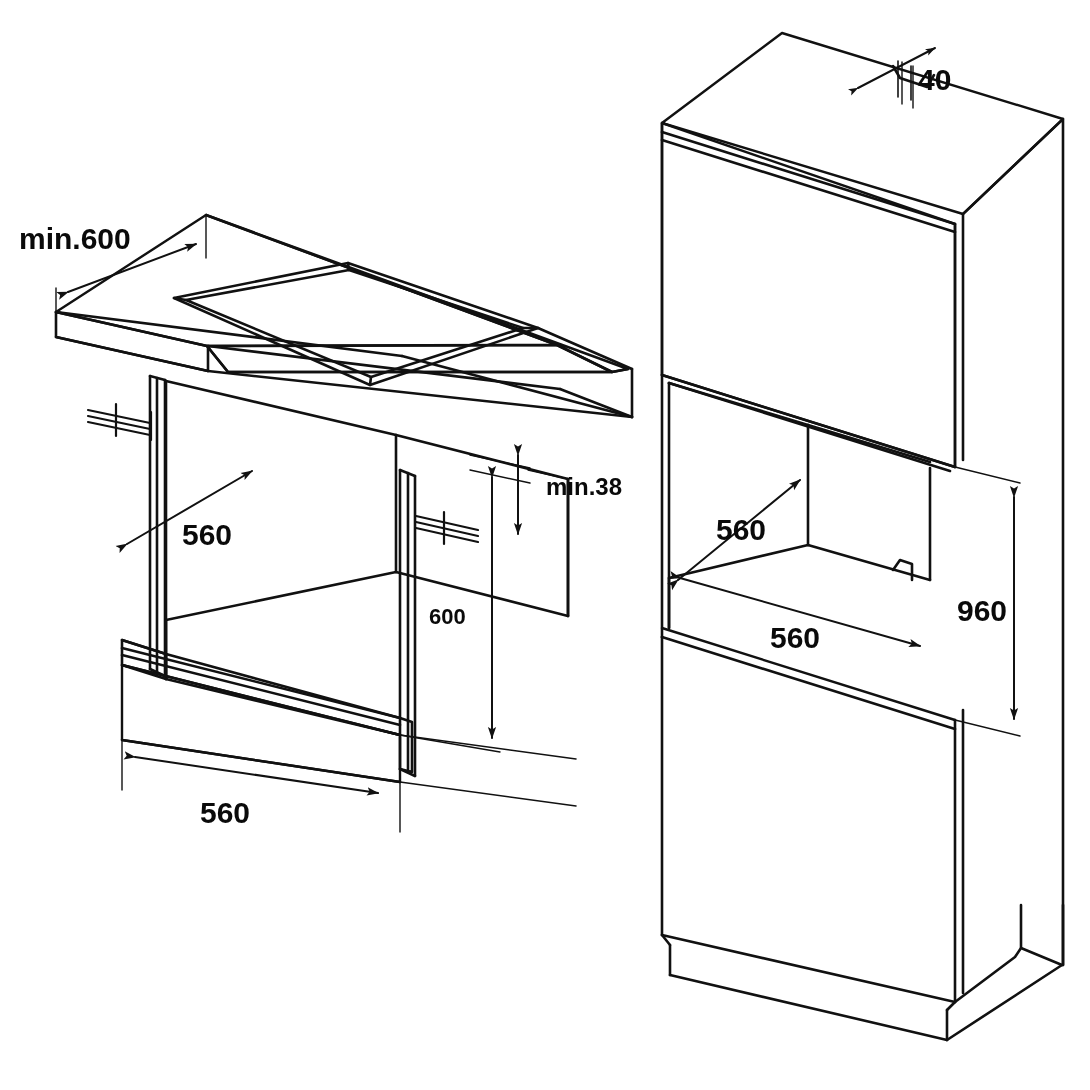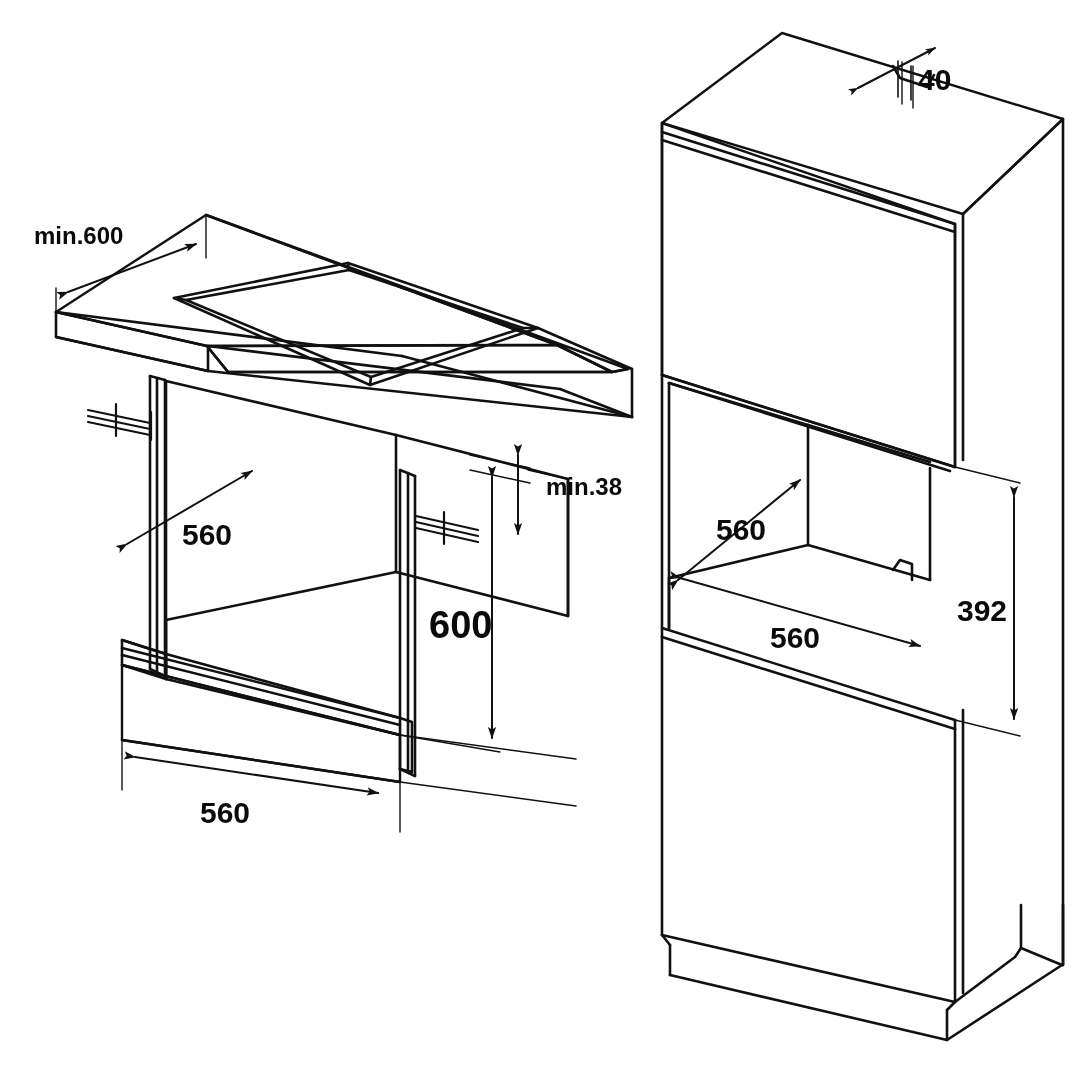--- a/index.html
+++ b/index.html
@@ -23,24 +23,24 @@
     height: 1090px;
   }
   .dim-label {
     position: absolute;
     font-family: "Liberation Sans", sans-serif;
     font-weight: bold;
     color: #0a0a0a;
     white-space: nowrap;
     letter-spacing: 0px;
   }
-  .lbl-min600 { left: 34px;  top: 222px; font-size: 24px; }
+  .lbl-min600 { left: 19px;  top: 222px; font-size: 30px; }
   .lbl-560a   { left: 182px; top: 518px; font-size: 30px; }
   .lbl-min38  { left: 546px; top: 473px; font-size: 24px; }
-  .lbl-600    { left: 429px; top: 604px; font-size: 38px; }
+  .lbl-600    { left: 429px; top: 604px; font-size: 22px; }
   .lbl-560b   { left: 200px; top: 796px; font-size: 30px; }
   .lbl-40     { left: 918px; top: 63px;  font-size: 30px; }
   .lbl-560c   { left: 716px; top: 513px; font-size: 30px; }
   .lbl-560d   { left: 770px; top: 621px; font-size: 30px; }
   .lbl-595    { left: 957px; top: 594px; font-size: 30px; }
 </style>
 </head>
 <body>
 
 <div id="page">
@@ -287,15 +287,15 @@
   <div class="dim-label lbl-600">600</div>
 
   <div class="dim-label lbl-560b">560</div>
 
   <div class="dim-label lbl-40">40</div>
 
   <div class="dim-label lbl-560c">560</div>
 
   <div class="dim-label lbl-560d">560</div>
 
-  <div class="dim-label lbl-595">392</div>
+  <div class="dim-label lbl-595">960</div>
 
 </div>
 
 </body></html>

